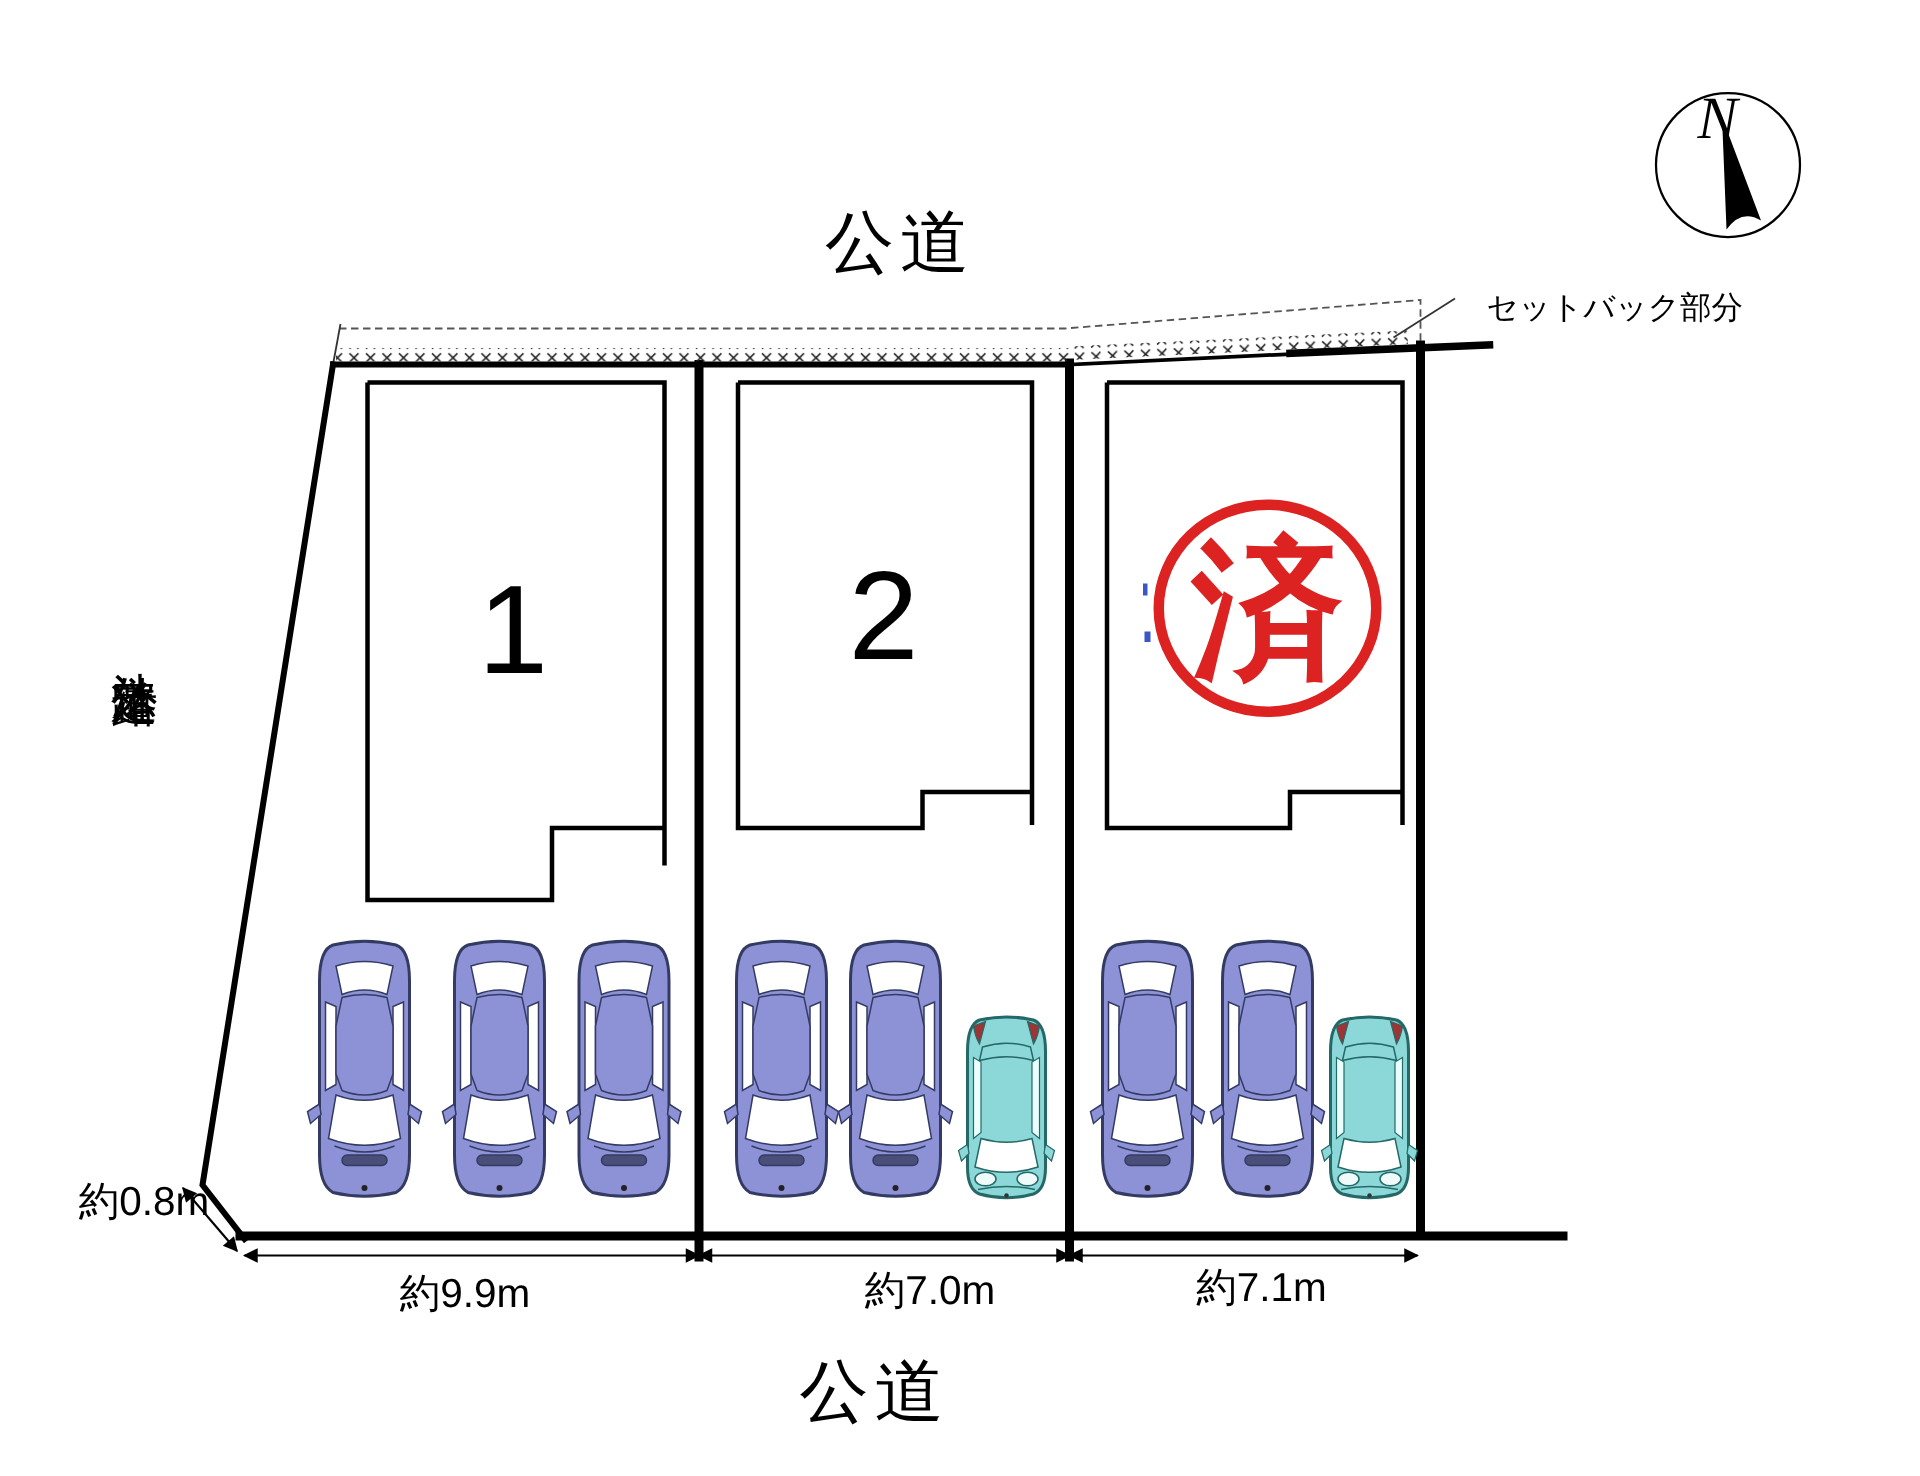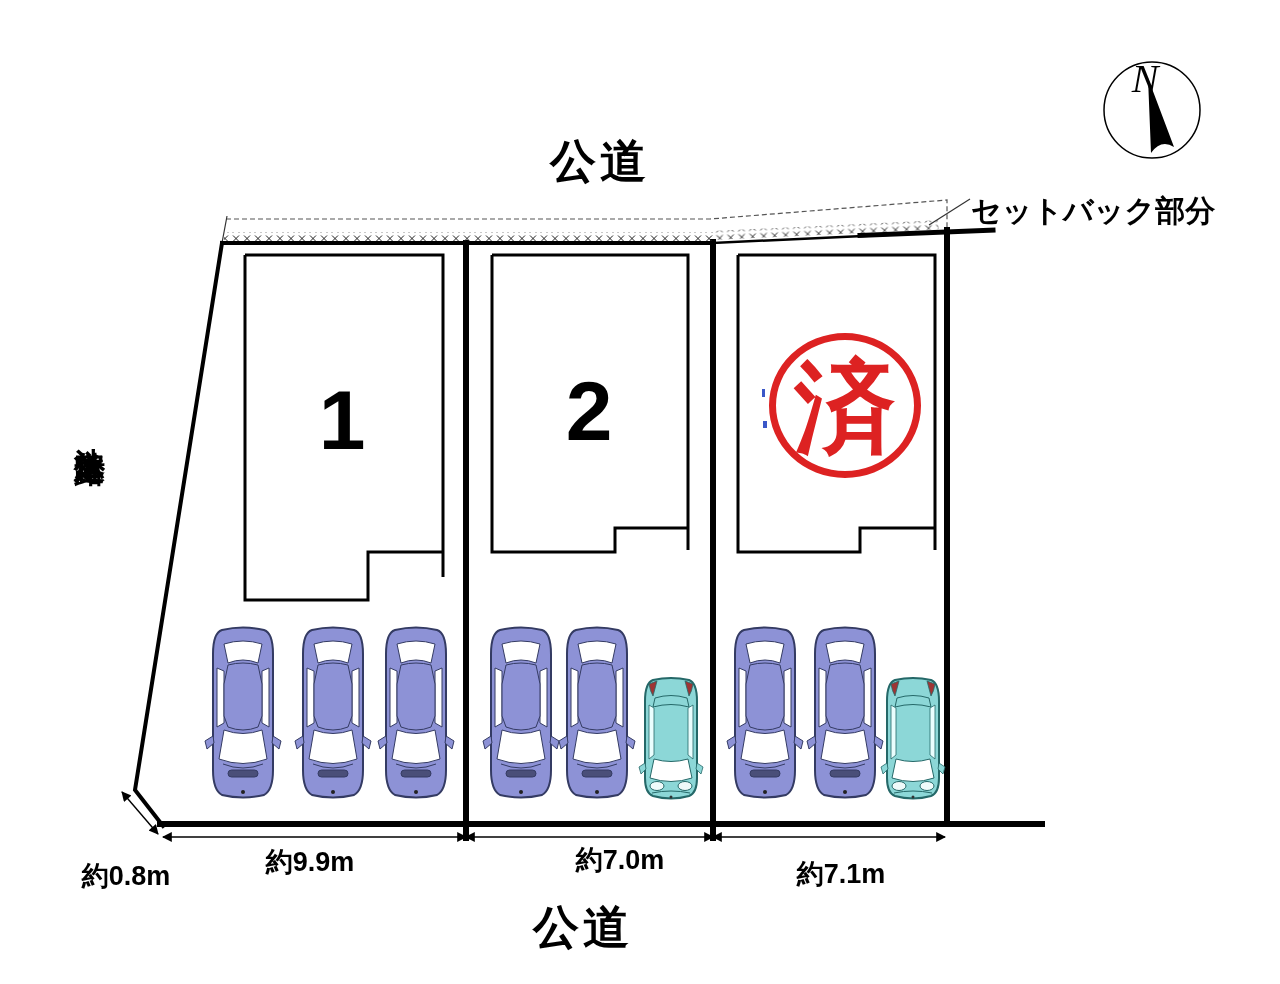--- a/index.html
+++ b/index.html
@@ -1,22 +1,22 @@
 <!DOCTYPE html>
 <html><head>
 <meta charset="utf-8">
 <style>
   html,body{margin:0;padding:0;background:#ffffff;}
   body{width:1280px;height:984px;position:relative;overflow:hidden;
        font-family:"Liberation Sans",sans-serif;color:#000;}
   .plan-svg{position:absolute;left:0;top:0;width:1280px;height:984px;}
-  .lbl{position:absolute;font-weight:bold;white-space:nowrap;color:#000;}
+  .lbl{position:absolute;font-weight:normal;white-space:nowrap;color:#000;}
   .road-lbl{font-size:46px;transform:translateX(-50%);letter-spacing:4px;}
   .vert-lbl{writing-mode:vertical-rl;text-orientation:upright;font-size:31px;letter-spacing:2px;}
-  .setback-lbl{font-size:30px;}
+  .setback-lbl{font-size:21px;margin-left:20px;}
   .north-lbl{font-family:"Liberation Serif",serif;font-style:italic;font-weight:normal;
              font-size:40px;transform:translateX(-50%);}
   .lotnum-lbl{font-size:84px;transform:translate(-50%,-50%);}
   .dim-lbl{font-size:27px;transform:translate(-50%,-50%);}
   .stamp{position:absolute;left:769px;top:333px;width:138px;height:131px;
          border:7px solid #dd2222;border-radius:50%;
          display:flex;align-items:center;justify-content:center;background:transparent;}
   .stamp-text{color:#dd2222;font-size:101px;font-weight:bold;line-height:1;
               transform:translateY(2px);}
 </style>
@@ -129,19 +129,19 @@
 <div class="lbl north-lbl" style="left:1145px;top:55px;">N</div>
 
 <div class="lbl lotnum-lbl" style="left:342px;top:420px;">1</div>
 
 <div class="lbl lotnum-lbl" style="left:589px;top:411px;">2</div>
 
 <div class="stamp">
   <span class="stamp-text">済</span>
 </div>
 
-<div class="lbl dim-lbl" style="left:96px;top:876px;margin-left:30px;">約0.8m</div>
+<div class="lbl dim-lbl" style="left:96px;top:801px;">約0.8m</div>
 
 <div class="lbl dim-lbl" style="left:310px;top:862px;">約9.9m</div>
 
 <div class="lbl dim-lbl" style="left:620px;top:860px;">約7.0m</div>
 
-<div class="lbl dim-lbl" style="left:841px;top:858px;margin-top:16px;">約7.1m</div>
+<div class="lbl dim-lbl" style="left:841px;top:858px;">約7.1m</div>
 
 </body></html>

